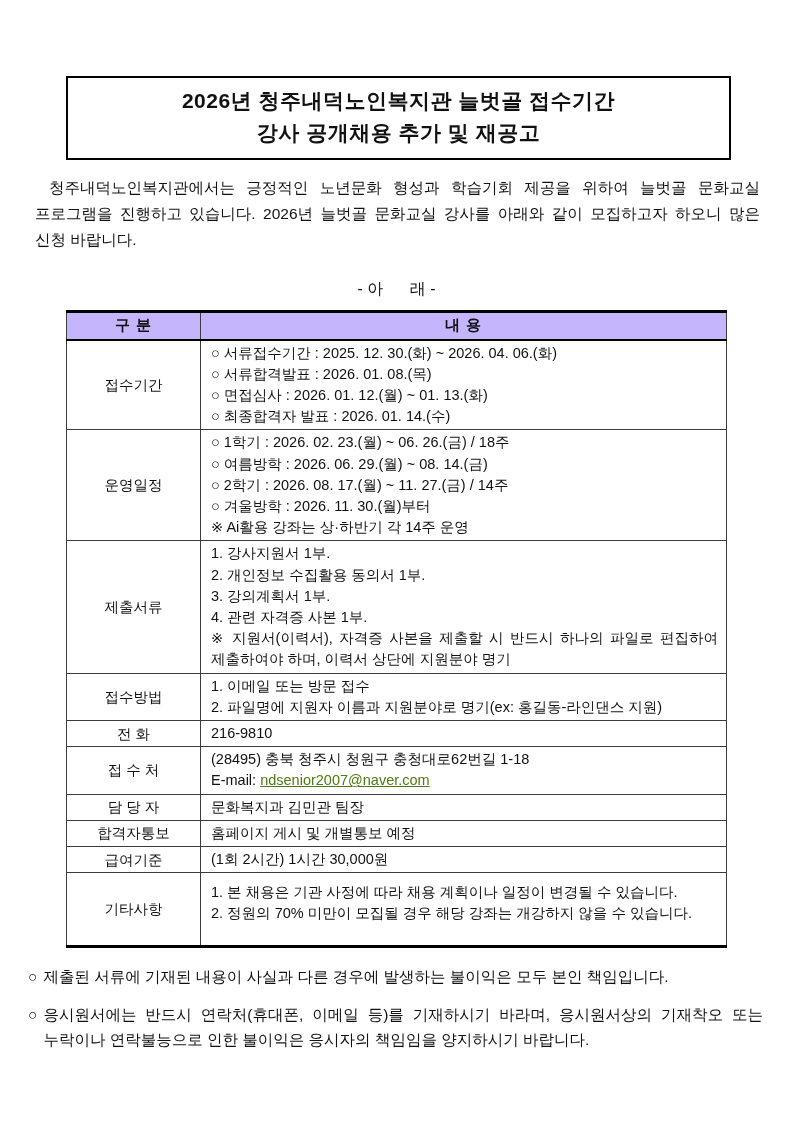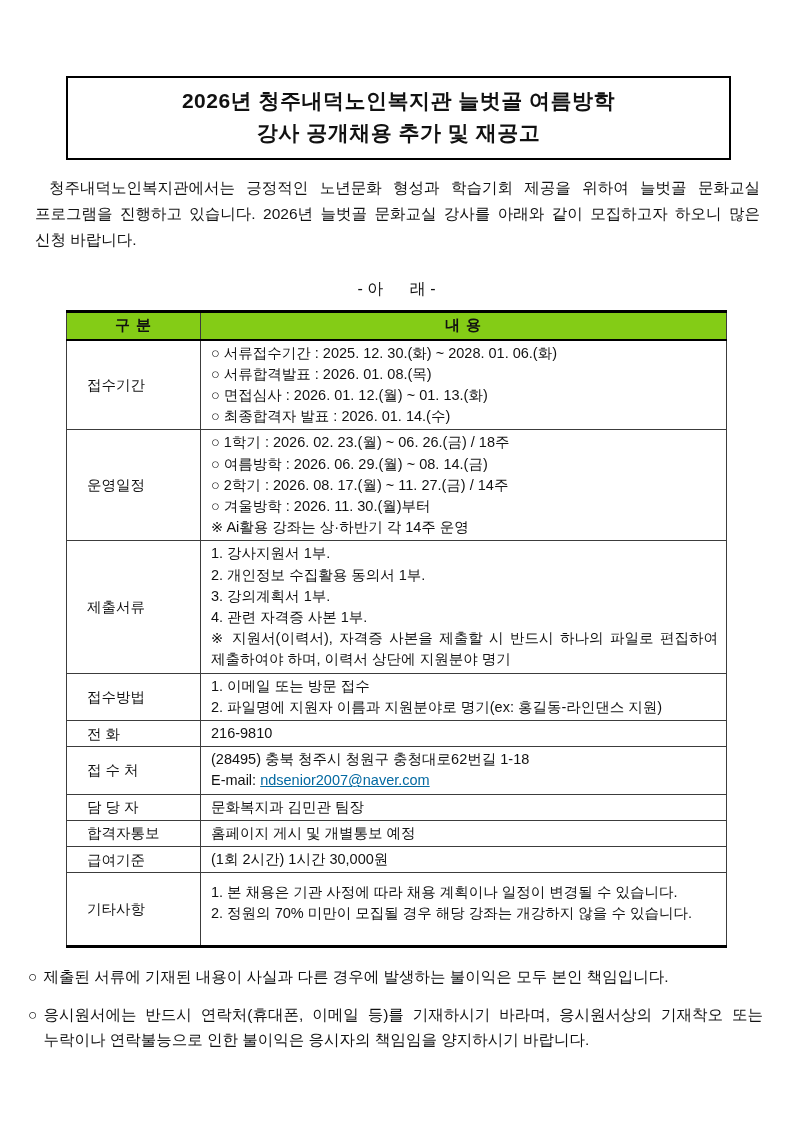--- a/index.html
+++ b/index.html
@@ -52,46 +52,47 @@
     table-layout: fixed;
     border-top: 3px solid #000000;
     border-bottom: 3px solid #000000;
   }
   table.info-table th, table.info-table td {
     border: 1px solid #3c3c3c;
     font-size: 14.5px;
     vertical-align: middle;
   }
   table.info-table th {
-    background: #84cc16;
+    background: #c4b5fd;
     font-weight: bold;
     height: 28px;
     border-bottom: 2px solid #000000;
     font-size: 15px;
     letter-spacing: 1px;
   }
   col.c1 { width: 134px; }
   td.label-cell {
+    text-align: center;
     padding: 2px 20px;
     line-height: 20px;
     margin-left: 15px;
   }
   td.content-cell { padding: 2px 8px 2px 10px; }
   td.content-cell.pad { padding-top: 9px; padding-bottom: 20px; }
   .ln {
     line-height: 21.2px;
     white-space: pre-wrap;
     word-break: keep-all;
   }
   .ln.just {
     text-align: justify;
     white-space: normal;
   }
   a.email-link {
-    color: #0369a1;
+    color: #4d7c0f;
     text-decoration: underline;
     cursor: pointer;
   }
 
   
   .footnotes { margin: 16px 30px 0 28px; }
   .footnote {
     display: flex;
     margin-bottom: 13px;
     font-size: 15.5px;
@@ -100,21 +101,21 @@
   }
   .footnote .bullet { flex: 0 0 auto; margin-right: 6px; }
   .footnote .fn-text { flex: 1 1 auto; text-align: justify; }
 </style>
 </head>
 <body>
 
 <div class="page">
 
   <div class="title-box">
-    <div class="title-line">2026년 청주내덕노인복지관 늘벗골 여름방학</div>
+    <div class="title-line">2026년 청주내덕노인복지관 늘벗골 접수기간</div>
     <div class="title-line">강사 공개채용 추가 및 재공고</div>
   </div>
 
   <p class="intro">청주내덕노인복지관에서는 긍정적인 노년문화 형성과 학습기회 제공을 위하여 늘벗골 문화교실 프로그램을 진행하고 있습니다. 2026년 늘벗골 문화교실 강사를 아래와 같이 모집하고자 하오니 많은 신청 바랍니다.</p>
 
   <div class="below-label">- 아      래 -</div>
 
   <table class="info-table">
     <colgroup>
         <col class="c1">
@@ -122,21 +123,21 @@
       </colgroup>
     <tbody>
         <tr>
       <th>구 분</th>
       <th>내 용</th>
     </tr>
 
     <tr>
       <td class="label-cell">접수기간</td>
       <td class="content-cell">
-        <div class="ln">○ 서류접수기간 : 2025. 12. 30.(화) ~ 2028. 01. 06.(화)</div>
+        <div class="ln">○ 서류접수기간 : 2025. 12. 30.(화) ~ 2026. 04. 06.(화)</div>
         <div class="ln">○ 서류합격발표 : 2026. 01. 08.(목)</div>
         <div class="ln">○ 면접심사 : 2026. 01. 12.(월) ~ 01. 13.(화)</div>
         <div class="ln">○ 최종합격자 발표 : 2026. 01. 14.(수)</div>
       </td>
     </tr>
 
     <tr>
       <td class="label-cell">운영일정</td>
       <td class="content-cell">
         <div class="ln">○ 1학기 : 2026. 02. 23.(월) ~ 06. 26.(금) / 18주</div>

